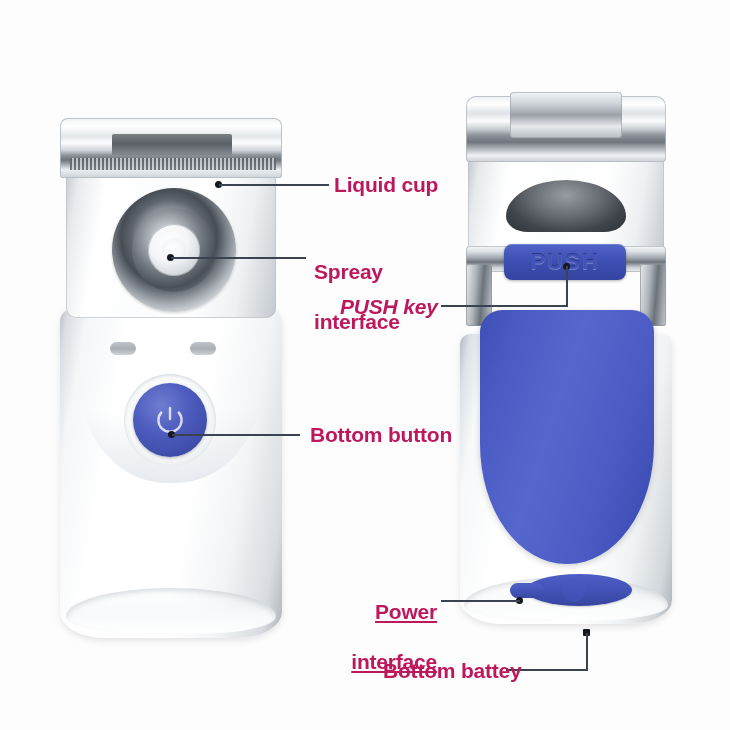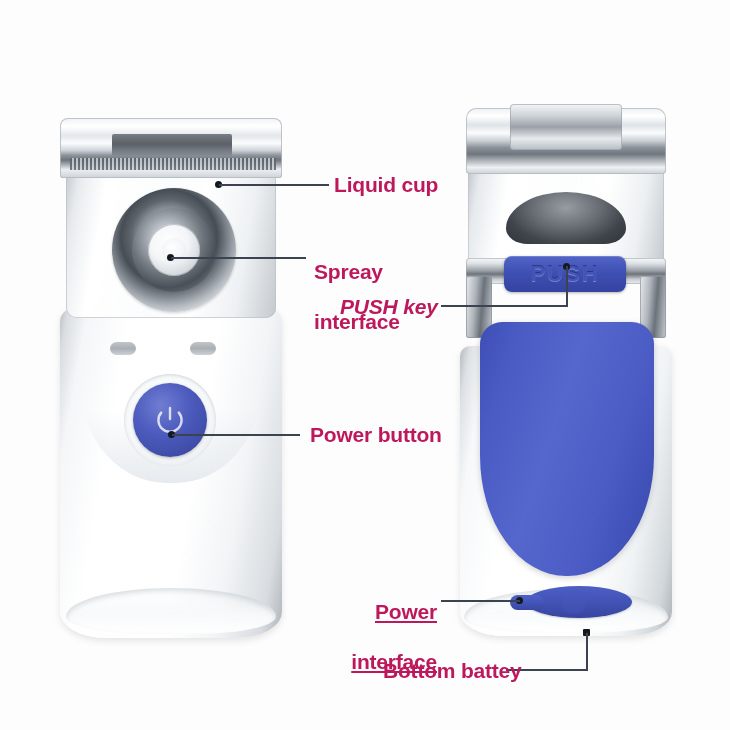--- a/index.html
+++ b/index.html
@@ -236,21 +236,21 @@
     top: 50%;
     transform: translate(-50%,-50%);
     width: 40px;
     height: 40px;
   }
 
   
   .dev-right {
     position: absolute;
     left: 452px;
-    top: 108px;
+    top: 96px;
     width: 230px;
     height: 534px;
   }
   .body-right {
     position: absolute;
     left: 8px;
     top: 238px;
     width: 212px;
     height: 290px;
     border-radius: 10px 10px 44px 44px / 10px 10px 24px 24px;
@@ -521,21 +521,21 @@
 
   <div class="label" style="left:334px; top:172px;">Liquid cup</div>
 
   <div class="label" style="left:314px; top:234px;">
     <div>Spreay</div>
     <div>interface</div>
   </div>
 
   <div class="label" style="left:340px; top:294px;font-style:italic;">PUSH key</div>
 
-  <div class="label" style="left:310px; top:422px;">Power button</div>
+  <div class="label" style="left:310px; top:422px;">Bottom button</div>
 
   <div class="label right-align" style="left:337px; top:574px; width:100px;">
     <div>Power</div>
     <div>interface</div>
   </div>
 
   <div class="label" style="left:383px; top:658px;">Bottom battey</div>
 
 </div>
 

